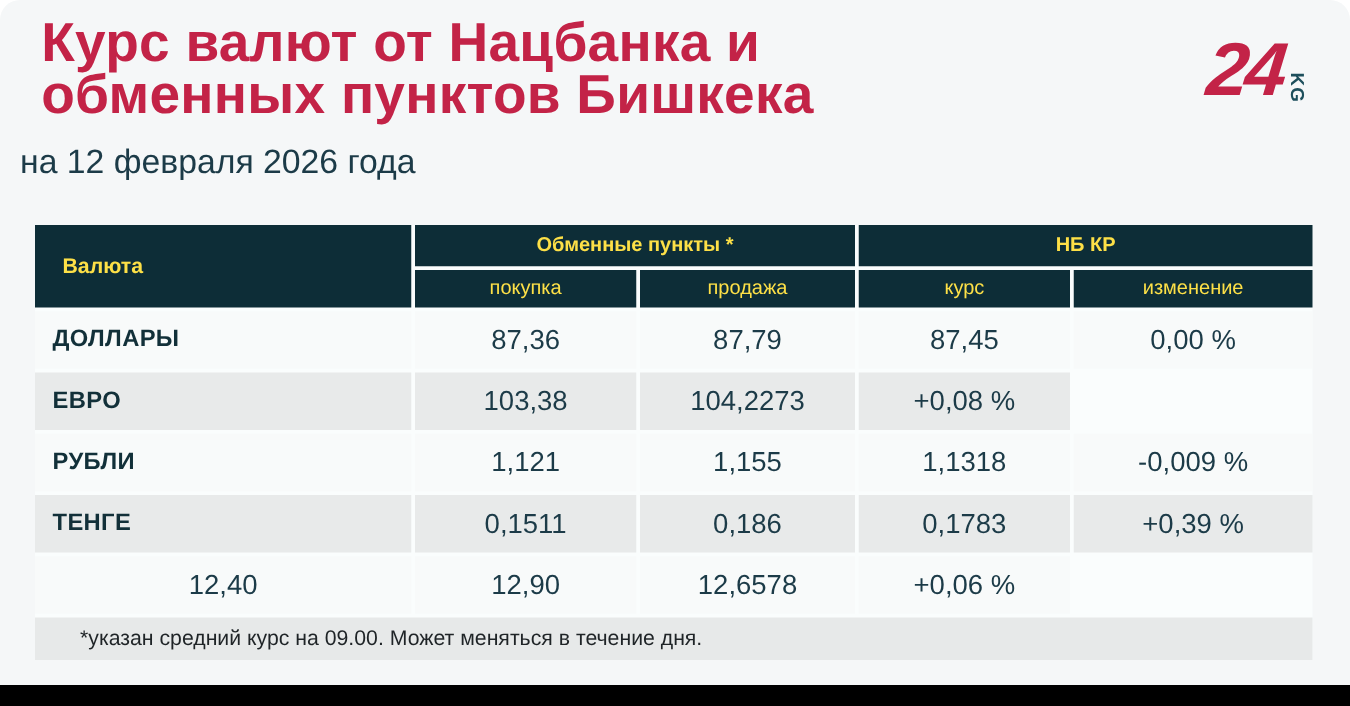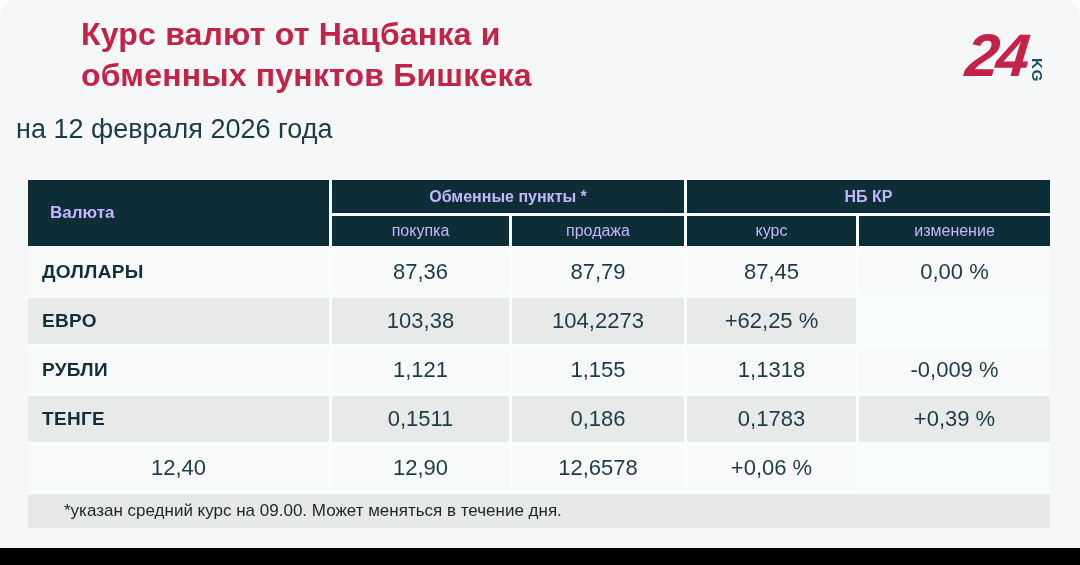--- a/index.html
+++ b/index.html
@@ -18,22 +18,22 @@
   html,body{width:1080px;height:565px;overflow:hidden;background:#ffffff;}
   body{font-family:"Liberation Sans", sans-serif;position:relative;}
   .card{
     position:absolute;left:0;top:0;width:1080px;height:548px;
     background:var(--pagebg);
     border-radius:16px 16px 0 0;
   }
   
   .title{
     position:absolute;left:33px;top:14px;
-    font-size:32px;line-height:41px;font-weight:bold;
-    color:var(--red);letter-spacing:.2px;margin-left:48px;
+    font-size:44px;line-height:41px;font-weight:bold;
+    color:var(--red);letter-spacing:.2px;
   }
   .subtitle{
     position:absolute;left:16px;top:114px;
     font-size:27px;color:var(--text);
   }
   .logo{
     position:absolute;right:34px;top:20px;height:66px;
     display:flex;align-items:flex-end;
   }
   .logo-24{
@@ -48,21 +48,21 @@
   
   .table-wrap{
     position:absolute;left:28px;top:180px;width:1022px;
     background:var(--gap);
   }
   .thead{
     display:grid;grid-template-columns:var(--cols);
     grid-template-rows:33px 30px;gap:3px;
   }
   .th{
-    background:var(--dark);color:#c4b5fd;
+    background:var(--dark);color:#fde047;
     display:flex;align-items:center;justify-content:center;
     font-size:16px;
     text-align:right;
   }
   .th-cur{grid-column:1;grid-row:1/3;justify-content:flex-start;padding-left:22px;font-weight:bold;font-size:17px;}
   .th-g1{grid-column:2/4;grid-row:1;font-weight:bold;}
   .th-g2{grid-column:4/6;grid-row:1;font-weight:bold;}
   .th-s{grid-row:2;}
   .tbody{margin-top:3px;}
   .tr{
@@ -124,21 +124,21 @@
         <div class="td">87,36</div>
         <div class="td">87,79</div>
         <div class="td">87,45</div>
         <div class="td">0,00 %</div>
       </div>
 
       <div class="tr alt">
         <div class="td td-cur">ЕВРО</div>
         <div class="td">103,38</div>
         <div class="td">104,2273</div>
-        <div class="td">+62,25 %</div>
+        <div class="td">+0,08 %</div>
       </div>
 
       <div class="tr">
         <div class="td td-cur">РУБЛИ</div>
         <div class="td">1,121</div>
         <div class="td">1,155</div>
         <div class="td">1,1318</div>
         <div class="td">-0,009 %</div>
       </div>
 

